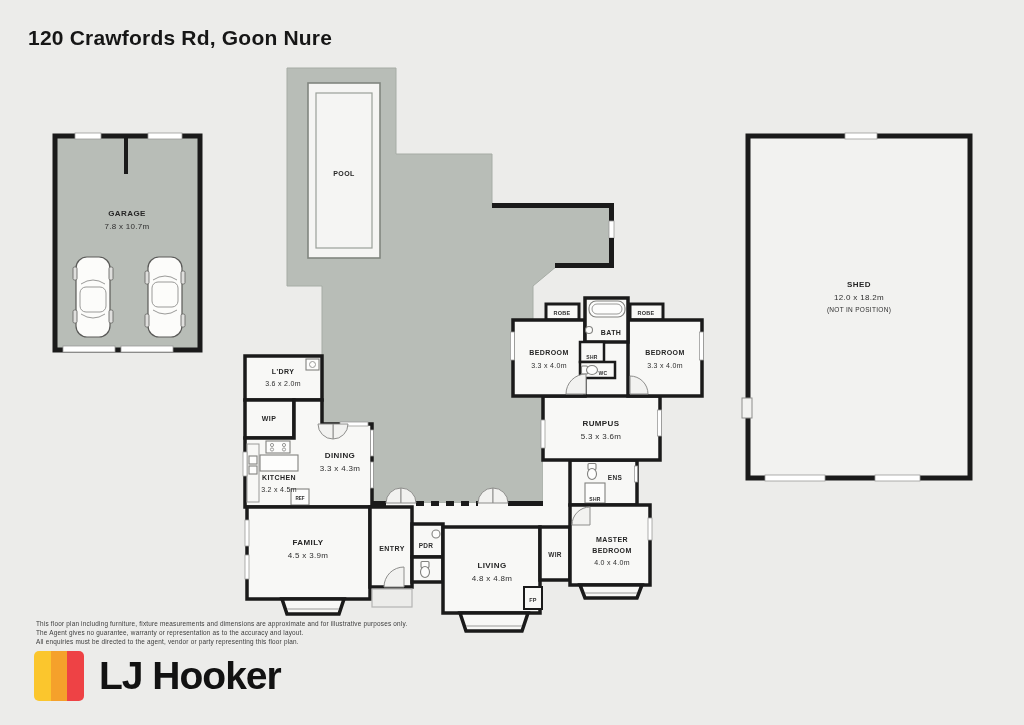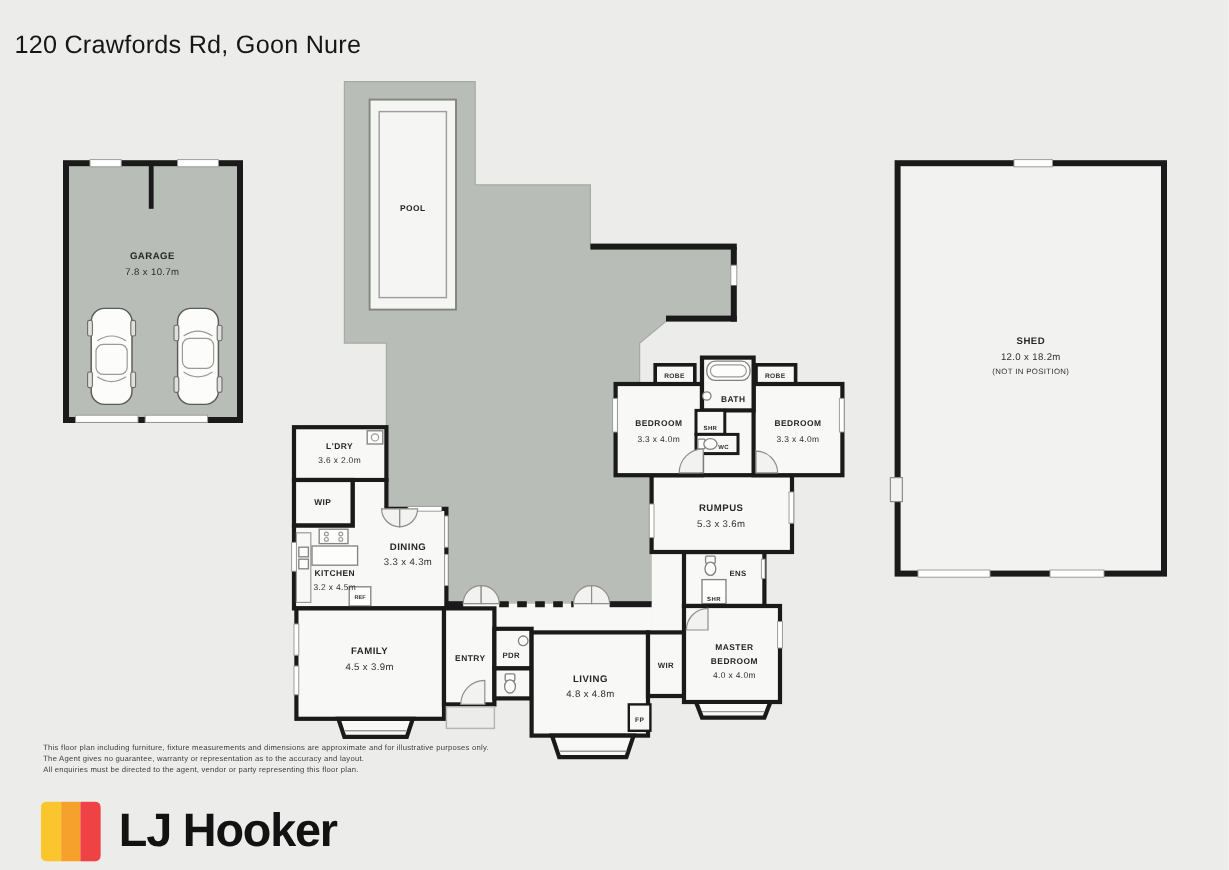--- a/index.html
+++ b/index.html
@@ -2,21 +2,21 @@
 <html style="--background: #ECECEA; --area_fill: #B8BDB7; --wall: #1A1A1A; --room_fill: #F8F8F6; --shed_fill: #F2F2F0; --logo_yellow: #FBC62D; --logo_orange: #F5A12B; --logo_red: #EE4245; --text: #222222;"><head>
 <meta charset="utf-8">
 <style>
   :root{
     --background:#ECECEA; --area_fill:#B8BDB7; --wall:#1A1A1A; --room_fill:#F8F8F6;
     --shed_fill:#F2F2F0; --logo_yellow:#FBC62D; --logo_orange:#F5A12B; --logo_red:#EE4245; --text:#222222;
   }
   html,body{margin:0;padding:0;}
   .page{position:relative;width:1024px;height:725px;background:var(--background);
         font-family:"Liberation Sans",sans-serif;overflow:hidden;border-bottom:2px solid #d9d9d7;}
-  .title{position:absolute;left:12px;top:26px;font-size:21px;font-weight:400;color:#161616;letter-spacing:.2px;}
+  .title{position:absolute;left:28px;top:26px;font-size:21px;font-weight:700;color:#161616;letter-spacing:.2px;}
   .plan-svg{position:absolute;left:0;top:0;}
   
   .area{fill:var(--area_fill);stroke:#A6ACA5;stroke-width:1;}
   .room{fill:var(--room_fill);stroke:var(--wall);stroke-width:3.5;stroke-linejoin:miter;}
   .fill{fill:var(--room_fill);stroke:none;}
   .wallseg{fill:var(--wall);stroke:none;}
   .win{fill:#FFFFFF;stroke:#9B9B99;stroke-width:.8;}
   .fixture{fill:#FDFDFC;stroke:#82827f;stroke-width:1.1;}
   .fixline{fill:none;stroke:#9a9a98;stroke-width:1;}
   .door{fill:#f2f2f0;stroke:#8E8E8C;stroke-width:1;}
@@ -26,21 +26,21 @@
   .dim{font:500 8px "Liberation Sans",sans-serif;fill:#2e2e2e;text-anchor:middle;letter-spacing:.3px;}
   .lbl-md{font-size:7px;}
   .lbl-sm{font:600 5.5px "Liberation Sans",sans-serif;fill:#2e2e2e;text-anchor:middle;letter-spacing:.3px;}
   .lbl-xs{font:600 4.6px "Liberation Sans",sans-serif;fill:#2e2e2e;text-anchor:middle;}
   .note{font:500 6.5px "Liberation Sans",sans-serif;fill:#2e2e2e;text-anchor:middle;letter-spacing:.3px;}
   .car-body{fill:#FCFCFA;stroke:#5a5a58;stroke-width:1.2;}
   .car-wheel{fill:#DFDFDD;stroke:#6b6b69;stroke-width:.9;}
   .car-line{fill:none;stroke:#9a9a98;stroke-width:1;}
   
   .disclaimer{position:absolute;left:36px;top:619px;font-size:6.4px;line-height:9px;color:#3c3c3c;letter-spacing:.2px;}
-  .brand-row{position:absolute;left:34px;top:668px;display:flex;align-items:center;justify-content:flex-end;}
+  .brand-row{position:absolute;left:34px;top:651px;display:flex;align-items:center;justify-content:flex-end;}
   .brand-mark{width:50px;height:50px;border-radius:5px;overflow:hidden;display:flex;}
   .brand-mark div{flex:1;}
   .stripe-yellow{background:var(--logo_yellow);}
   .stripe-orange{background:var(--logo_orange);}
   .stripe-red{background:var(--logo_red);}
   .brand-name{margin-left:15px;font-size:39px;font-weight:700;color:#121212;letter-spacing:-1px;}
 </style>
 </head>
 <body>
 

